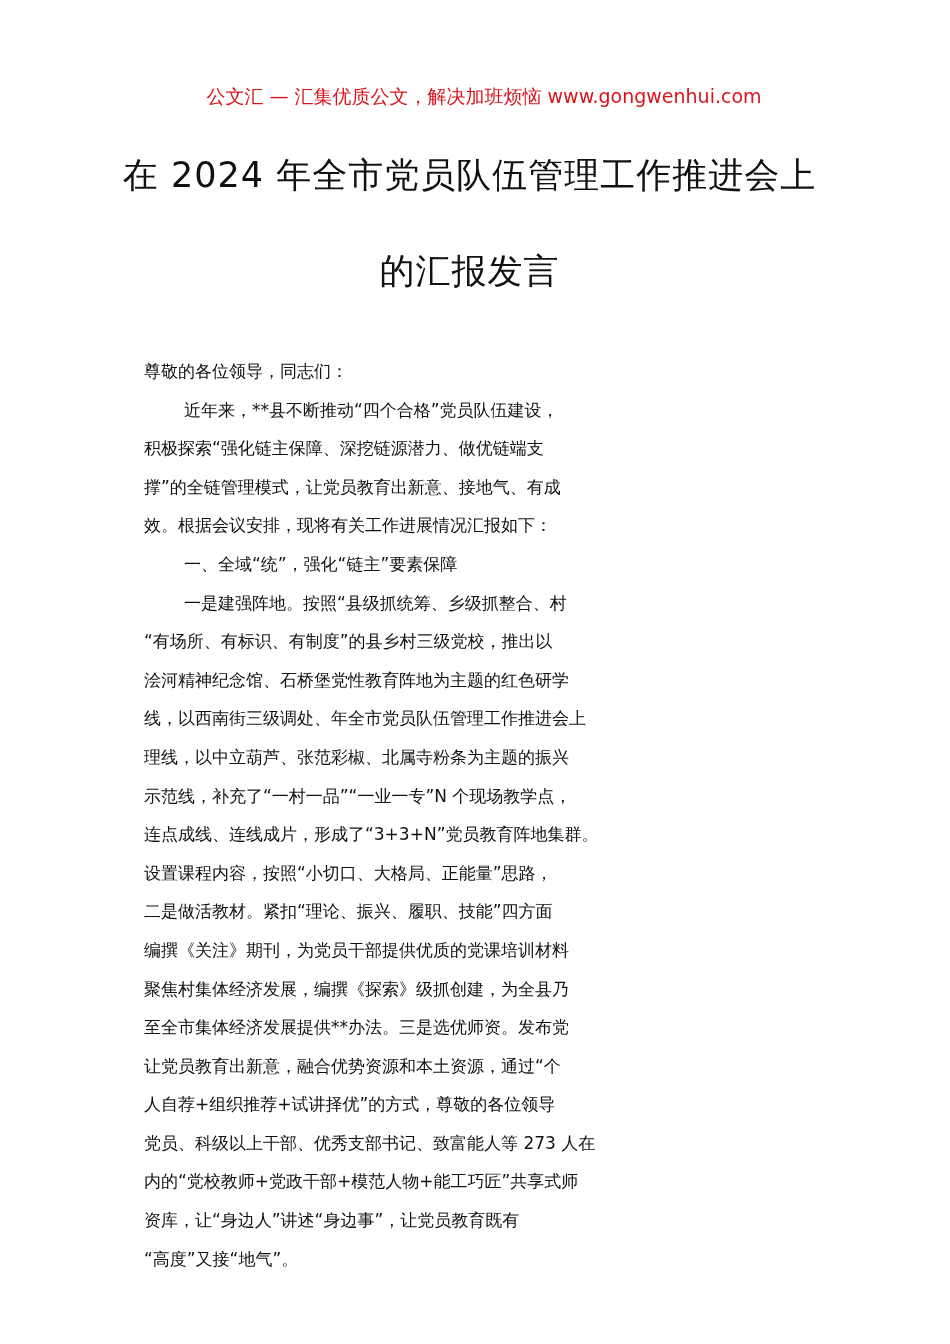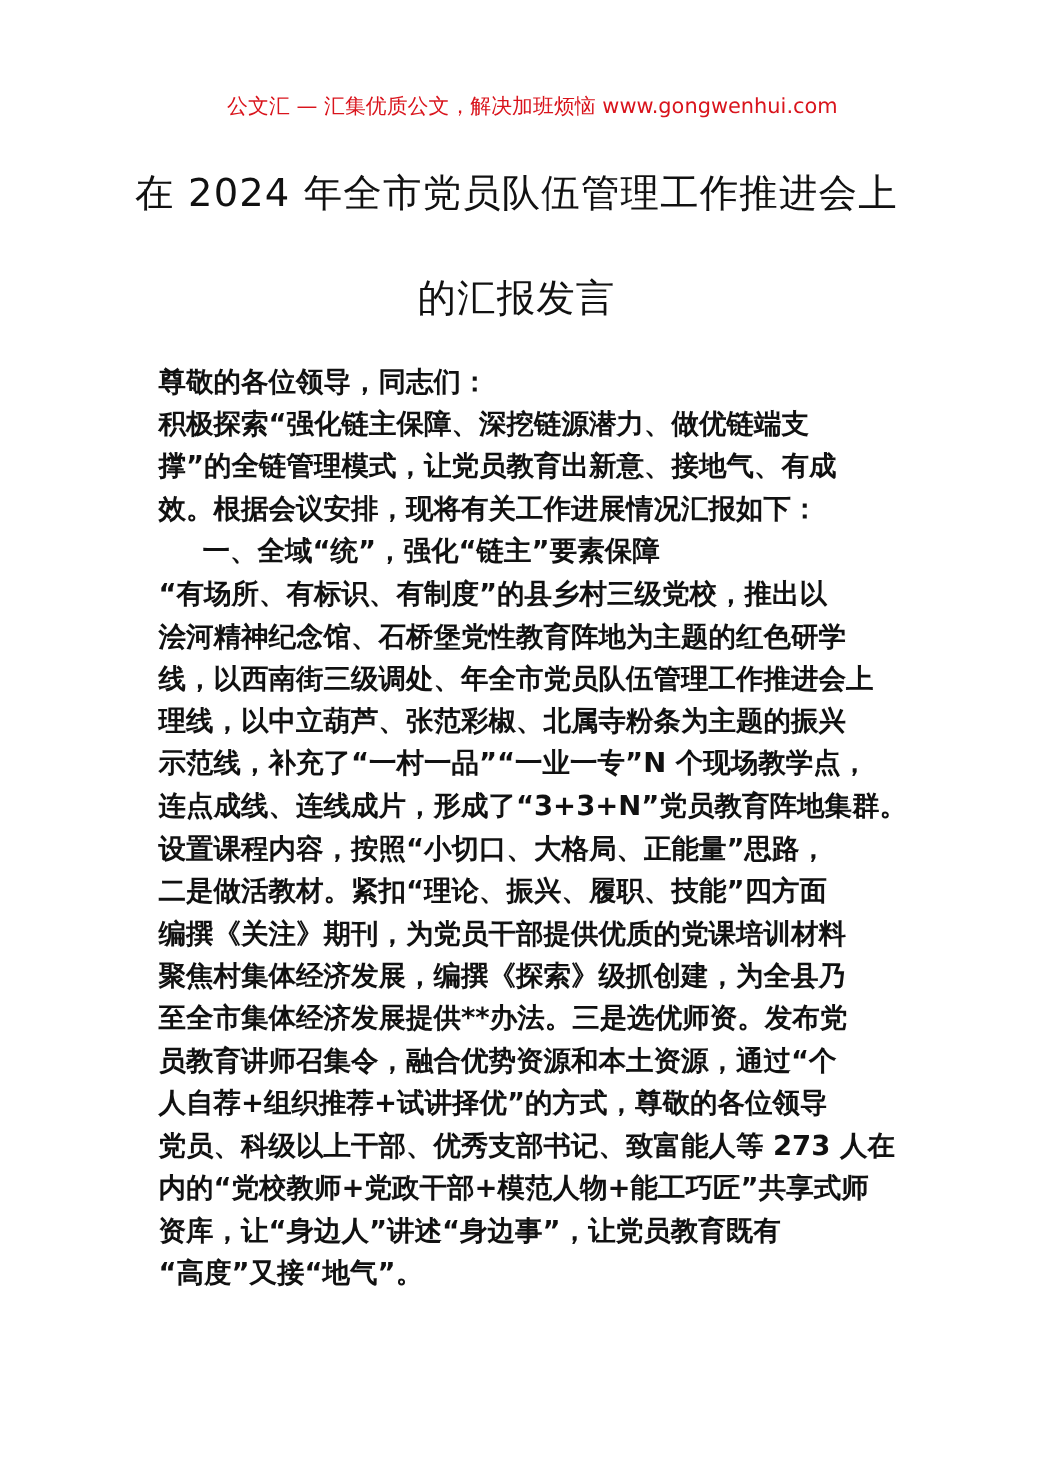--- a/index.html
+++ b/index.html
@@ -4,49 +4,51 @@
 <style>
   html, body { margin: 0; padding: 0; background: #ffffff; }
   body { width: 950px; height: 1344px; position: relative; overflow: hidden;
          font-family: "DejaVu Sans", "Liberation Sans", sans-serif; color: #111; }
   .header { position: absolute; top: 84px; left: 0; width: 896px; text-align: center;
             font-size: 19px; color: #d9141c; letter-spacing: 0px; margin-left: 36px; }
   .title { position: absolute; left: 0; width: 939px; text-align: center;
            font-size: 35px; color: #111; letter-spacing: 1px; }
   .t1 { top: 152px; }
   .t2 { top: 248px; }
-  .body { position: absolute; top: 328px; left: 144px; width: 690px;
-          font-size: 25px; line-height: 38.6px; font-weight: bold; }
+  .body { position: absolute; top: 352px; left: 144px; width: 690px;
+          font-size: 17px; line-height: 38.6px; }
   .line { white-space: nowrap; height: 38.6px; }
   .indent { padding-left: 40px; }
 </style>
 </head>
 <body>
 
 <div class="header">公文汇 — 汇集优质公文，解决加班烦恼 www.gongwenhui.com</div>
 
 <div class="title t1">在 2024 年全市党员队伍管理工作推进会上</div>
 <div class="title t2">的汇报发言</div>
 
 <div class="body">
   <div class="line">尊敬的各位领导，同志们：</div>
+  <div class="line indent">近年来，**县不断推动“四个合格”党员队伍建设，</div>
   <div class="line">积极探索“强化链主保障、深挖链源潜力、做优链端支</div>
   <div class="line">撑”的全链管理模式，让党员教育出新意、接地气、有成</div>
   <div class="line">效。根据会议安排，现将有关工作进展情况汇报如下：</div>
   <div class="line indent">一、全域“统”，强化“链主”要素保障</div>
+  <div class="line indent">一是建强阵地。按照“县级抓统筹、乡级抓整合、村</div>
   <div class="line">“有场所、有标识、有制度”的县乡村三级党校，推出以</div>
   <div class="line">浍河精神纪念馆、石桥堡党性教育阵地为主题的红色研学</div>
   <div class="line">线，以西南街三级调处、年全市党员队伍管理工作推进会上</div>
   <div class="line">理线，以中立葫芦、张范彩椒、北属寺粉条为主题的振兴</div>
   <div class="line">示范线，补充了“一村一品”“一业一专”N 个现场教学点，</div>
   <div class="line">连点成线、连线成片，形成了“3+3+N”党员教育阵地集群。</div>
   <div class="line">设置课程内容，按照“小切口、大格局、正能量”思路，</div>
   <div class="line">二是做活教材。紧扣“理论、振兴、履职、技能”四方面</div>
   <div class="line">编撰《关注》期刊，为党员干部提供优质的党课培训材料</div>
   <div class="line">聚焦村集体经济发展，编撰《探索》级抓创建，为全县乃</div>
   <div class="line">至全市集体经济发展提供**办法。三是选优师资。发布党</div>
-  <div class="line">员教育讲师召集令，融合优势资源和本土资源，通过“个</div>
+  <div class="line">让党员教育出新意，融合优势资源和本土资源，通过“个</div>
   <div class="line">人自荐+组织推荐+试讲择优”的方式，尊敬的各位领导</div>
   <div class="line">党员、科级以上干部、优秀支部书记、致富能人等 273 人在</div>
   <div class="line">内的“党校教师+党政干部+模范人物+能工巧匠”共享式师</div>
   <div class="line">资库，让“身边人”讲述“身边事”，让党员教育既有</div>
   <div class="line">“高度”又接“地气”。</div>
 </div>
 
 </body></html>

